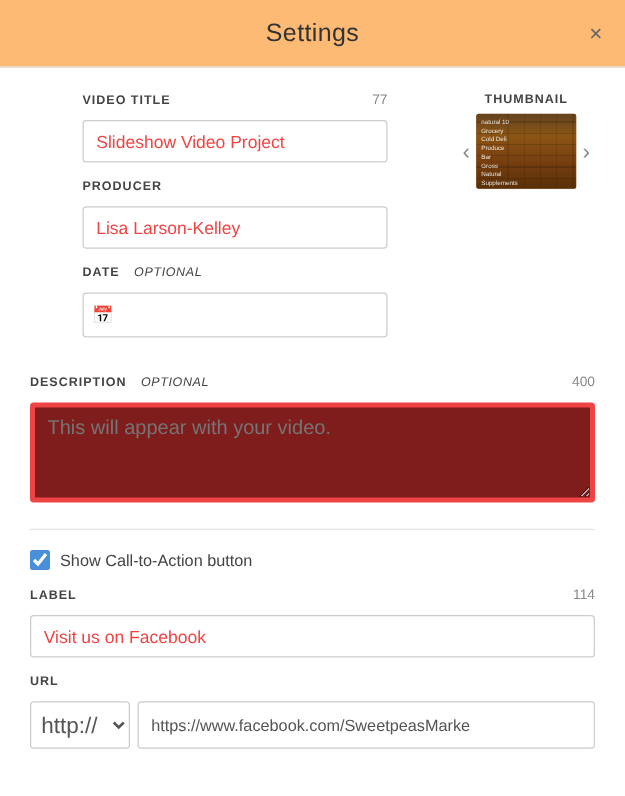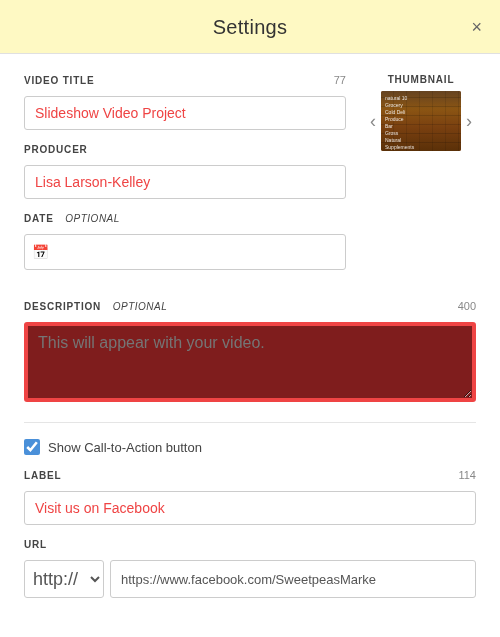--- a/index.html
+++ b/index.html
@@ -19,21 +19,21 @@
 
     .modal {
       width: 500px;
       min-height: 637px;
       background: #fff;
       position: relative;
       box-shadow: 0 2px 20px rgba(0,0,0,0.2);
     }
 
     .modal-header {
-      background: #fef9c3;
+      background: #fdba74;
       padding: 16px 0 14px 0;
       text-align: center;
       border-bottom: 1px solid #e0e0e0;
       position: relative;
     }
 
     .modal-title {
       font-size: 20px;
       font-weight: 400;
       color: #333;
@@ -60,25 +60,27 @@
     }
 
     .top-section {
       display: flex;
       gap: 20px;
       margin-bottom: 16px;
     }
 
     .left-fields {
       flex: 1;
+      margin-left: 42px;
     }
 
     .thumbnail-section {
       width: 110px;
       flex-shrink: 0;
+      margin-left: 36px;
     }
 
     .field-label {
       font-size: 10px;
       font-weight: 700;
       letter-spacing: 0.8px;
       color: #444;
       text-transform: uppercase;
       margin-bottom: 5px;
       display: flex;

